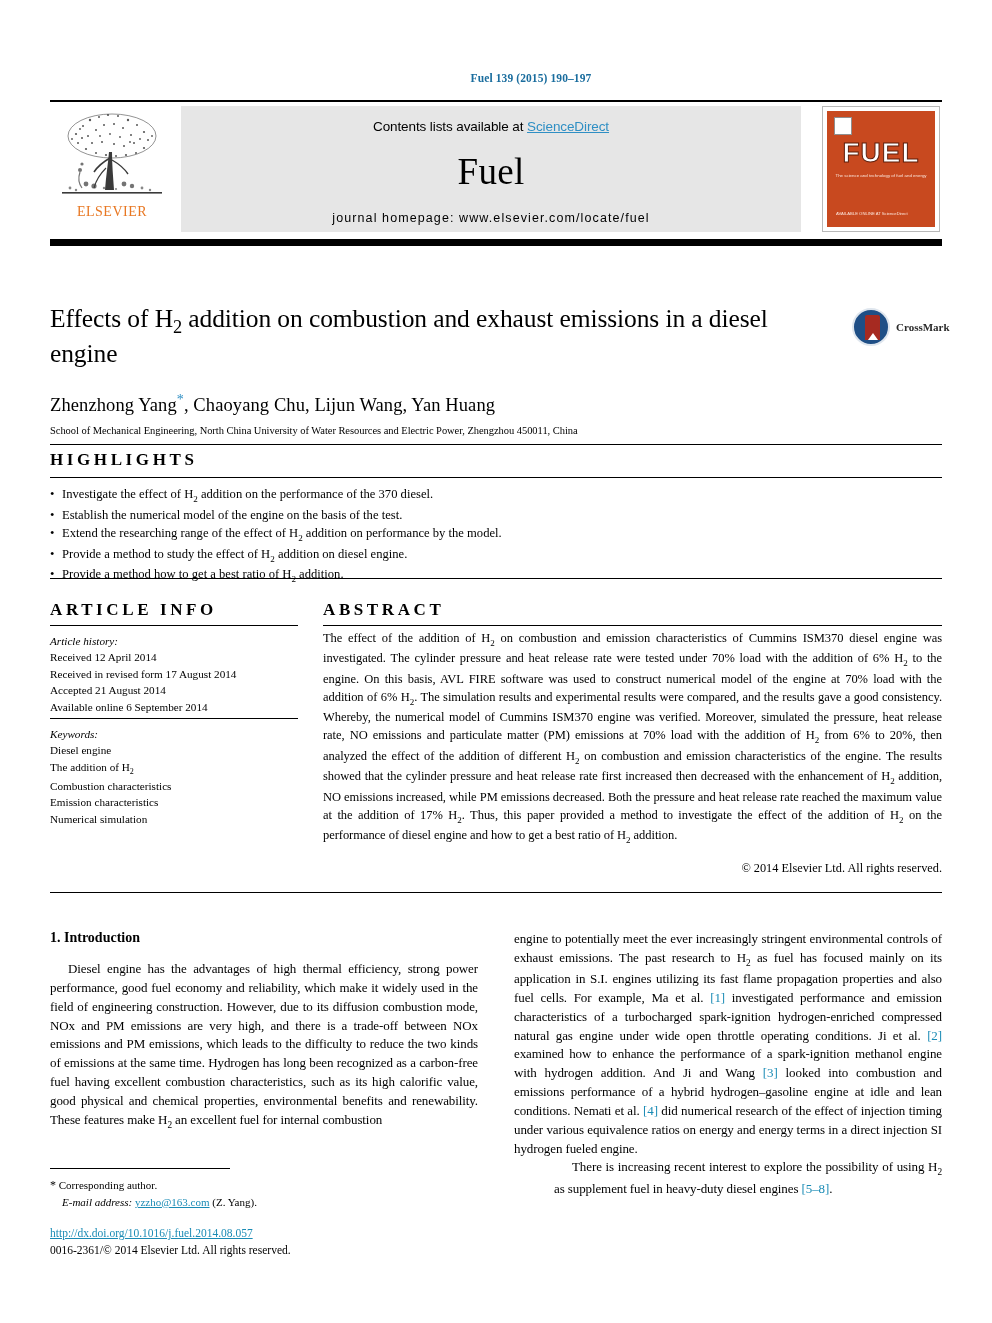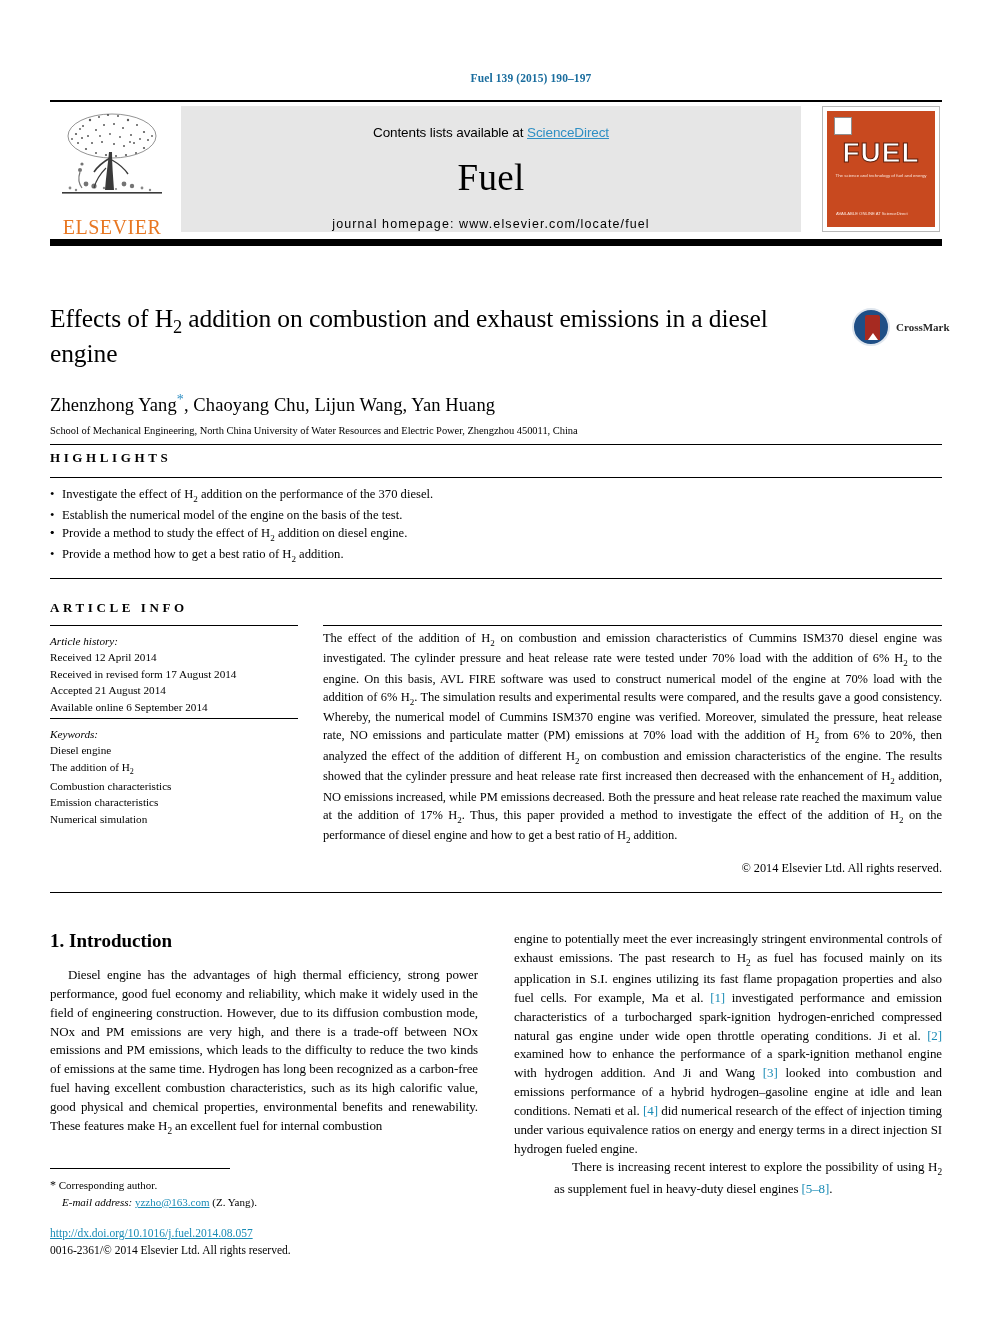--- a/index.html
+++ b/index.html
@@ -61,39 +61,39 @@
     text-align: center;
   }
   .elsevier-tree {
     width: 112px;
     height: 96px;
     margin: 2px auto 0;
     display: block;
   }
   .elsevier-word {
     font-family: "Liberation Serif", serif;
-    font-size: 20px;
+    font-size: 14px;
     letter-spacing: 0.5px;
     color: #E87722;
     line-height: 1;
-    margin-top: 13px;
+    margin-top: 1px;
   }
   .center-band {
     position: absolute;
     left: 131px;
     top: 6px;
     width: 620px;
     height: 126px;
     background: #e6e6e6;
     box-sizing: border-box;
   }
   .contents-line {
     text-align: center;
     font-size: 13.5px;
-    padding-top: 19px;
+    padding-top: 13px;
     font-family: "Liberation Sans", sans-serif;
     letter-spacing: -0.1px;
   }
   .sd-link { color: #2f8fc4; }
   .journal-name {
     text-align: center;
     font-family: "Liberation Serif", serif;
     font-size: 37px;
     margin-top: 16px;
     letter-spacing: 0.3px;
@@ -249,21 +249,21 @@
   .hr-med {
     position: absolute;
     background: #000;
     height: 1.4px;
   }
 
   
   .sec-label {
     font-family: "Liberation Serif", serif;
     font-weight: bold;
-    font-size: 13px;
+    font-size: 17px;
     letter-spacing: 3.6px;
   }
   .highlights {
     position: absolute;
     left: 50px;
     top: 450px;
     width: 892px;
   }
 
   
@@ -318,21 +318,21 @@
   }
   .col-right {
     position: absolute;
     left: 514px;
     top: 930px;
     width: 428px;
   }
   .sec-title {
     font-family: "Liberation Serif", serif;
     font-weight: bold;
-    font-size: 19px;
+    font-size: 14px;
     margin: 0 0 14px 0;
   }
   p.body {
     font-family: "Liberation Serif", serif;
     font-size: 13px;
     line-height: 1.45;
     text-align: justify;
     margin: 0;
     text-indent: 18px;
     letter-spacing: -0.1px;
@@ -494,28 +494,31 @@
   </div>
 
   <div class="hr-med" style="left:50px; top:444px; width:892px;"></div>
   <div class="highlights">
     <div class="sec-label">HIGHLIGHTS</div>
   </div>
   <div class="hr-thin" style="left:50px; top:477px; width:892px;"></div>
   <ul style="position:absolute; left:50px; top:485px; width:892px; margin:0; padding:0; list-style:none;">
     <li style="font-family:'Liberation Serif',serif; font-size:12.6px; line-height:1.45; position:relative; padding-left:12px;"><span style="position:absolute;left:0;top:0;">•</span><span>Investigate the effect of H<sub>2</sub> addition on the performance of the 370 diesel.</span></li>
     <li style="font-family:'Liberation Serif',serif; font-size:12.6px; line-height:1.45; position:relative; padding-left:12px;"><span style="position:absolute;left:0;top:0;">•</span><span>Establish the numerical model of the engine on the basis of the test.</span></li>
-    <li style="font-family:'Liberation Serif',serif; font-size:12.6px; line-height:1.45; position:relative; padding-left:12px;"><span style="position:absolute;left:0;top:0;">•</span></li>
+    <li style="font-family:'Liberation Serif',serif; font-size:12.6px; line-height:1.45; position:relative; padding-left:12px;"><span style="position:absolute;left:0;top:0;">•</span><span>Extend the researching range of the effect of H<sub>2</sub> addition on performance by the model.</span></li>
     <li style="font-family:'Liberation Serif',serif; font-size:12.6px; line-height:1.45; position:relative; padding-left:12px;"><span style="position:absolute;left:0;top:0;">•</span><span>Provide a method to study the effect of H<sub>2</sub> addition on diesel engine.</span></li>
     <li style="font-family:'Liberation Serif',serif; font-size:12.6px; line-height:1.45; position:relative; padding-left:12px;"><span style="position:absolute;left:0;top:0;">•</span><span>Provide a method how to get a best ratio of H<sub>2</sub> addition.</span></li>
   </ul>
   <div class="hr-med" style="left:50px; top:578px; width:892px;"></div>
 
   <div class="info-col">
     <div class="sec-label">ARTICLE INFO</div>
+  </div>
+  <div class="abstract-col">
+    <div class="sec-label">ABSTRACT</div>
   </div>
 
   <div class="hr-thin" style="left:50px; top:625px; width:248px;"></div>
   <div class="hr-thin" style="left:323px; top:625px; width:619px;"></div>
 
   <div style="position:absolute; left:50px; top:633px; width:248px;">
     <div class="info-body" style="margin-top:0;">
       <div class="info-head">Article history:</div>
       <div>Received 12 April 2014</div>
       <div>Received in revised form 17 August 2014</div>

